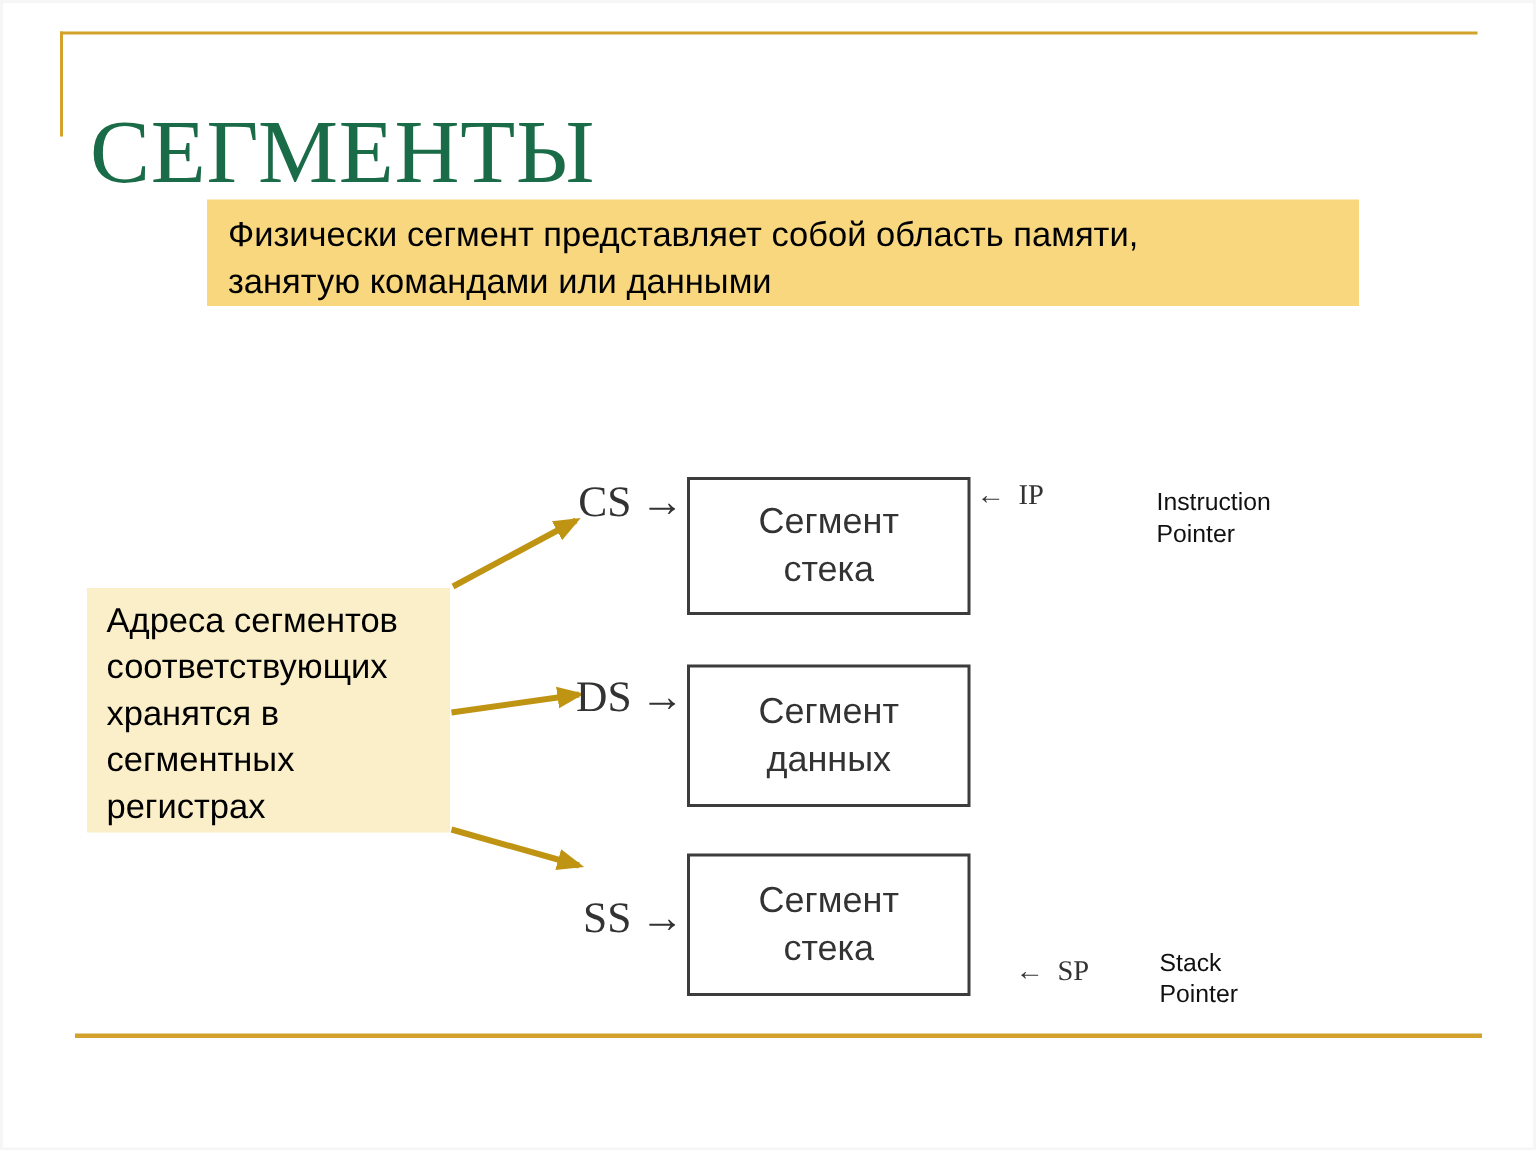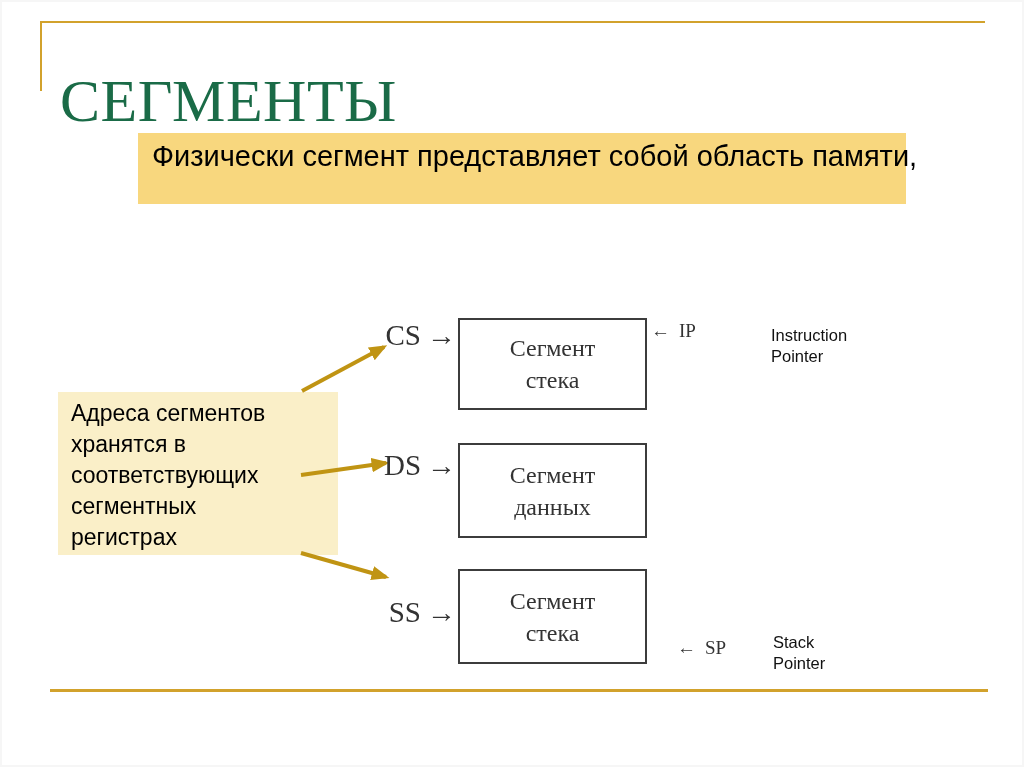--- a/index.html
+++ b/index.html
@@ -23,34 +23,34 @@
   .title{
     position:absolute;left:60px;top:30px;
     font-family:"Liberation Serif", serif;font-weight:normal;font-size:60px;line-height:62px;
     color:var(--title-green);letter-spacing:0.5px;white-space:nowrap;
   }
   
   .intro-box{
     position:absolute;left:138px;top:133px;width:768px;height:71px;box-sizing:border-box;
     background:var(--intro-yellow);padding:10px 14px;
   }
-  .intro-box .line{font-size:29px;line-height:26px;color:var(--body-text);white-space:nowrap;}
+  .intro-box .line{font-size:23px;line-height:26px;color:var(--body-text);white-space:nowrap;}
   .intro-box .line + .line{margin-top:5px;}
   
   .note-box{
-    position:absolute;left:58px;top:392px;width:280px;height:163px;box-sizing:border-box;
+    position:absolute;left:58px;top:392px;width:242px;height:163px;box-sizing:border-box;
     background:var(--note-cream);padding:6px 13px;
   }
   .note-box .line{font-size:23px;line-height:31px;color:var(--body-text);white-space:nowrap;}
   
   .seg-box{
     position:absolute;left:458px;width:189px;box-sizing:border-box;
     background:#fff;border:2px solid var(--box-border);
     display:flex;flex-direction:column;align-items:center;justify-content:center;
-    font-family:Liberation Serif, serif;font-size:24px;line-height:32px;color:var(--diagram-text);
+    font-family:Liberation Sans, sans-serif;font-size:24px;line-height:32px;color:var(--diagram-text);
     text-align:center;
   }
   .seg-box.code{top:318px;height:92px;}
   .seg-box.data{top:443px;height:95px;}
   .seg-box.stack{top:569px;height:95px;}
   
   .reg{
     position:absolute;left:384px;width:72px;text-align:right;white-space:nowrap;
     font-family:Liberation Serif, serif;font-size:29px;color:var(--diagram-text);
   }
@@ -79,26 +79,27 @@
 <div class="slide">
 
   <div class="frame-top"></div>
   <div class="frame-left"></div>
   <div class="frame-bottom"></div>
 
   <h1 class="title">СЕГМЕНТЫ</h1>
 
   <div class="intro-box">
     <div class="line">Физически сегмент представляет собой область памяти,</div>
+    <div class="line">занятую командами или данными</div>
   </div>
 
   <div class="note-box">
     <div class="line">Адреса сегментов</div>
+    <div class="line">соответствующих</div>
     <div class="line">хранятся в</div>
-    <div class="line">соответствующих</div>
     <div class="line">сегментных</div>
     <div class="line">регистрах</div>
   </div>
 
   <svg class="arrows" viewBox="0 0 140 260" xmlns="http://www.w3.org/2000/svg">
     <defs>
       <marker id="ah" viewBox="0 0 10 10" refX="8" refY="5" markerWidth="4.5" markerHeight="4.5" orient="auto" markerUnits="strokeWidth">
         <polygon points="0,1 10,5 0,9"></polygon>
       </marker>
     </defs>

